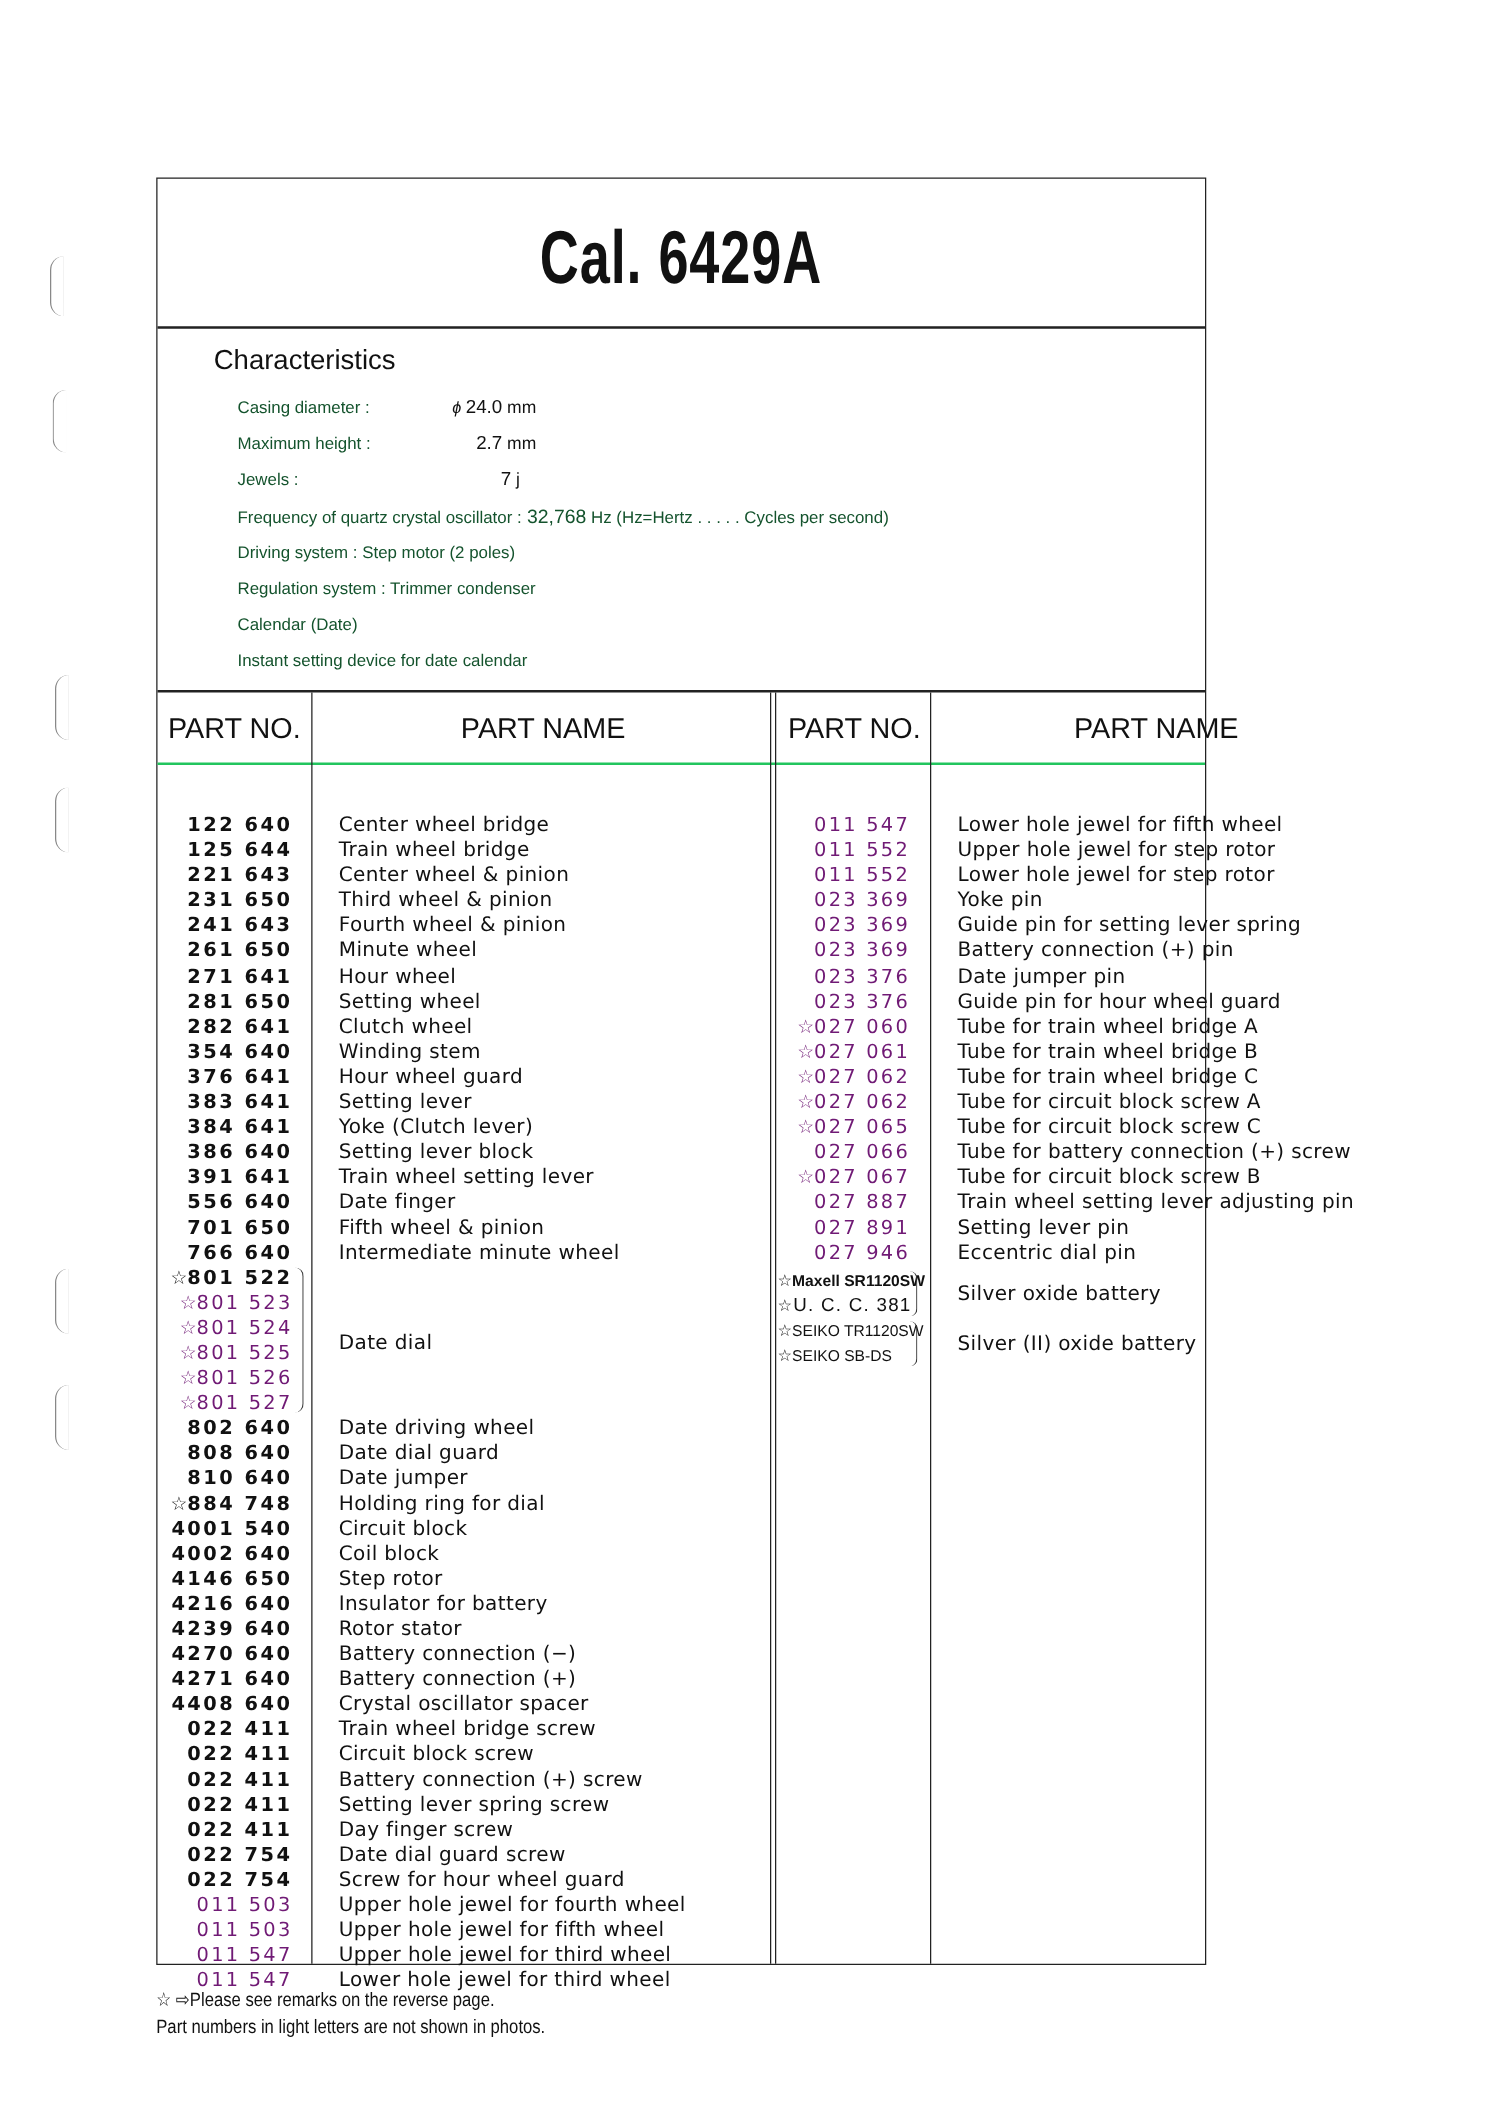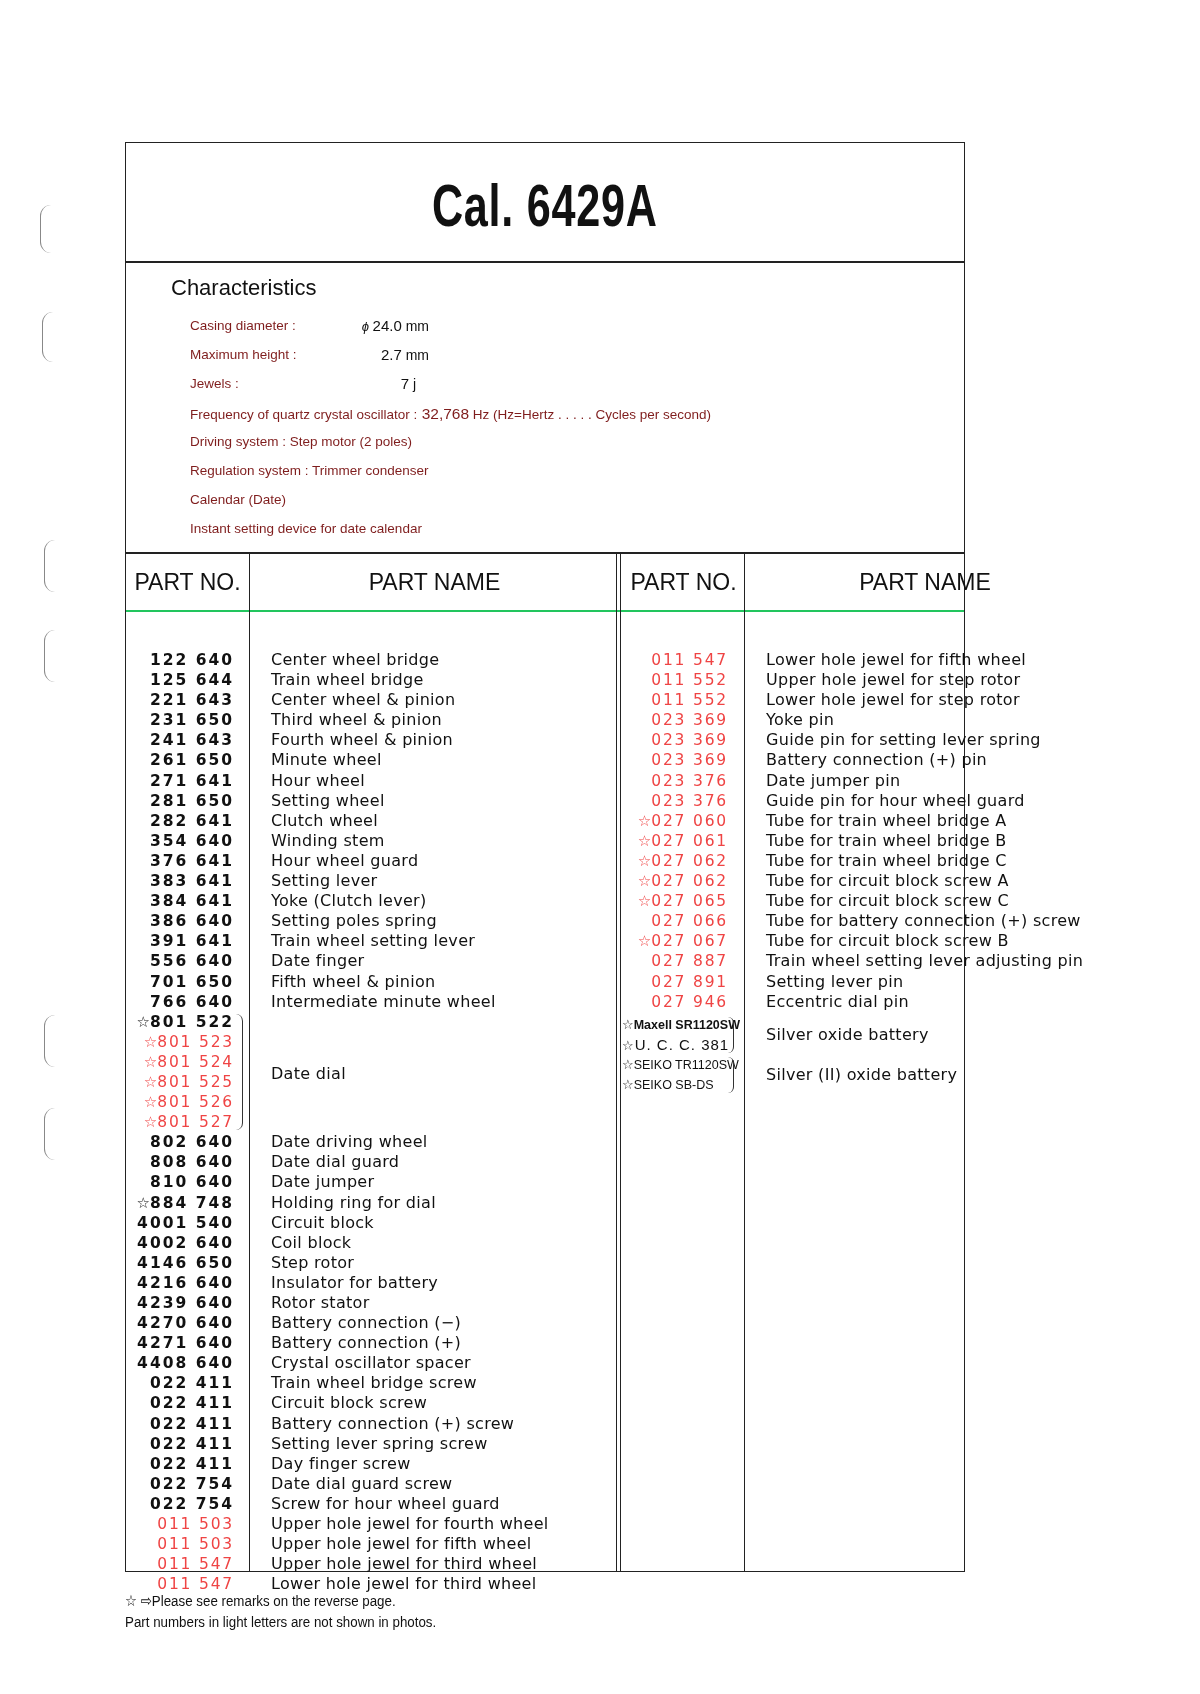--- a/index.html
+++ b/index.html
@@ -23,21 +23,21 @@
     margin-top: 6px;
   }
   .chars {
     position: absolute; left: 0; top: 120px; right: 0; height: 291px;
     border-bottom: 2px solid #222; box-sizing: border-box;
   }
   .chars-heading {
     position: absolute; left: 45px; top: 12px; font-size: 22px; color: #111;
   }
   .char-row {
-    position: absolute; left: 64px; font-size: 13.5px; white-space: nowrap; color: #7f1d1d; text-align: center;
+    position: absolute; left: 64px; font-size: 13.5px; white-space: nowrap; color: #14532d; text-align: center;
   }
   .char-val { position: absolute; white-space: nowrap; font-size: 14px; }
   .char-val .num { font-size: 15px; text-align: right; }
 
   
   .table {
     position: absolute; left: 0; top: 411px; right: 0; bottom: 0;
   }
   .head-row {
     position: absolute; left: 0; right: 0; top: 0; height: 58px;
@@ -51,21 +51,21 @@
   .vline { position: absolute; top: 0; bottom: 0; width: 0; border-left: 1.5px solid #222; }
   .vdouble { position: absolute; top: 0; bottom: 0; width: 3px; border-left: 1.5px solid #222; border-right: 1.5px solid #222; }
 
   .col { position: absolute; top: 96px; }
   .prow { height: 20.1px; position: relative; white-space: nowrap; }
   .pno {
     position: absolute; right: 0; font-size: 15.5px; line-height: 20px; letter-spacing: 1.2px;
     font-family: "DejaVu Sans", sans-serif;
   }
   .pno.bold { font-weight: bold; letter-spacing: 2px; }
-  .pno.light { font-weight: normal; color: #ef4444; letter-spacing: 1.8px; }
+  .pno.light { font-weight: normal; color: #701a75; letter-spacing: 1.8px; }
   .pname { font-size: 16px; line-height: 20px; letter-spacing: 0.3px; font-family: "DejaVu Sans", sans-serif; }
   .star { font-size: 15px; }
   .brace {
     position: absolute; border-right: 1.3px solid #333; border-radius: 0 8px 8px 0;
   }
   .battery-no { font-size: 12.5px; line-height: 20px; white-space: nowrap; font-family: "Liberation Sans Narrow", "Liberation Sans", sans-serif; }
 
   .footnotes {
     position: absolute; left: 125px; top: 1590px; font-size: 15.5px; line-height: 21px; color: #111;
     font-family: "Liberation Sans", sans-serif; transform: scaleX(0.86); transform-origin: left;
@@ -268,21 +268,21 @@
         <div class="prow"><span class="pname">Third wheel &amp; pinion</span></div>
         <div class="prow"><span class="pname">Fourth wheel &amp; pinion</span></div>
         <div class="prow"><span class="pname">Minute wheel</span></div>
         <div class="prow"><span class="pname">Hour wheel</span></div>
         <div class="prow"><span class="pname">Setting wheel</span></div>
         <div class="prow"><span class="pname">Clutch wheel</span></div>
         <div class="prow"><span class="pname">Winding stem</span></div>
         <div class="prow"><span class="pname">Hour wheel guard</span></div>
         <div class="prow"><span class="pname">Setting lever</span></div>
         <div class="prow"><span class="pname">Yoke (Clutch lever)</span></div>
-        <div class="prow"><span class="pname">Setting poles spring</span></div>
+        <div class="prow"><span class="pname">Setting lever block</span></div>
         <div class="prow"><span class="pname">Train wheel setting lever</span></div>
         <div class="prow"><span class="pname">Date finger</span></div>
         <div class="prow"><span class="pname">Fifth wheel &amp; pinion</span></div>
         <div class="prow"><span class="pname">Intermediate minute wheel</span></div>
         <div class="prow"><span class="pname"></span></div>
         <div class="prow"><span class="pname"></span></div>
         <div class="prow"><span class="pname"></span></div>
         <div class="prow"><span class="pname"></span></div>
         <div class="prow"><span class="pname"></span></div>
         <div class="prow"><span class="pname"></span></div>

